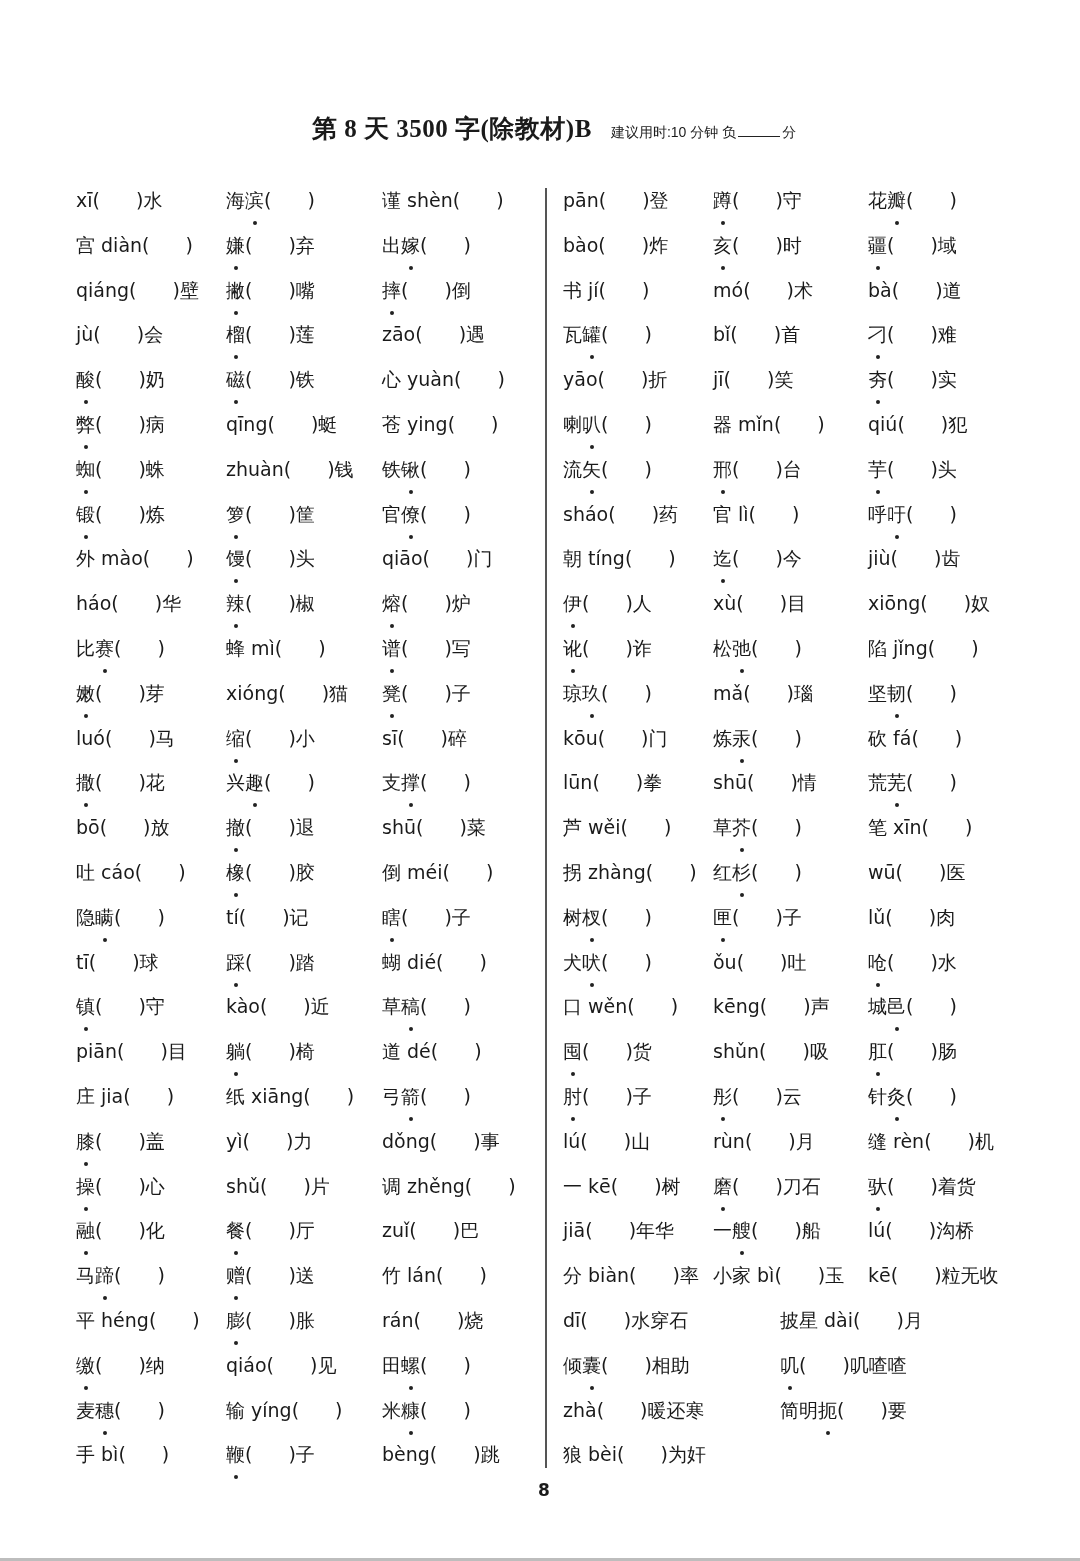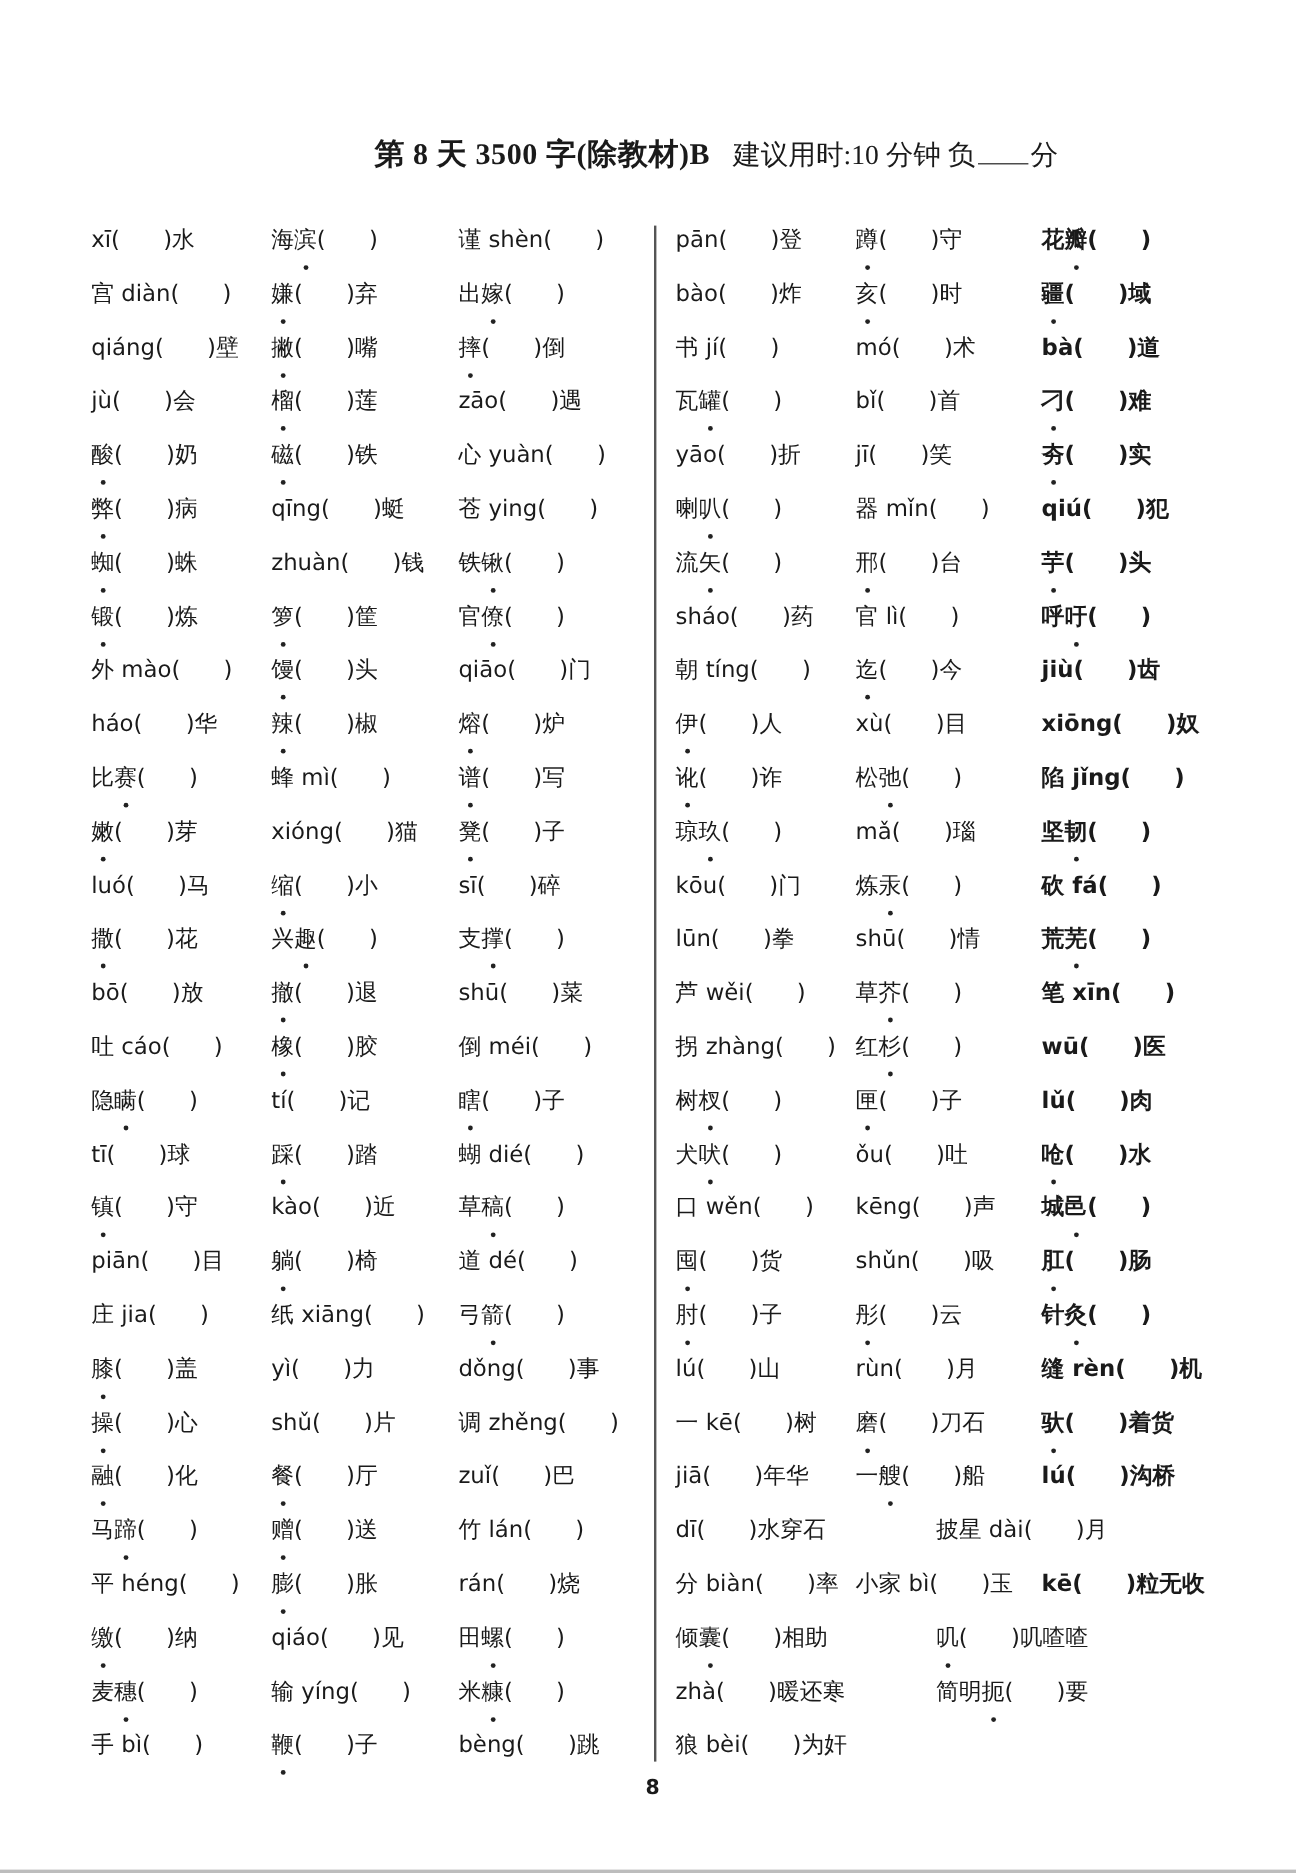--- a/index.html
+++ b/index.html
@@ -1,29 +1,29 @@
 <!DOCTYPE html>
 <html><head>
 <meta charset="utf-8">
 <style>
   html, body { margin:0; padding:0; background:#ffffff; }
   body { width:1080px; height:1561px; position:relative; overflow:hidden;
          font-family:"DejaVu Sans","Liberation Sans",sans-serif; color:#1a1a1a; }
   .title { position:absolute; left:312px; top:112px; height:50px; white-space:nowrap; }
   .title .main { font-family:"Liberation Serif","DejaVu Serif",serif; font-weight:bold; font-size:25px; letter-spacing:0.5px; }
-  .title .sub { font-family:Liberation Serif, serif; font-size:23px; margin-left:14px; }
+  .title .sub { font-family:Liberation Sans, sans-serif; font-size:14px; margin-left:14px; }
   .title .blank { display:inline-block; width:42px; border-bottom:1.5px solid #222; margin:0 2px; height:16px; }
   .col { position:absolute; top:178px; }
   .col.left { left:76px; width:450px; }
   .col.right { left:563px; width:470px; }
   .divider { position:absolute; left:545px; top:188px; width:1.5px; height:1280px; background:#555; }
   .row { height:44.8px; display:flex; align-items:center; position:relative; }
   .cell { position:absolute; top:0; height:44.8px; line-height:44px; font-size:19px; white-space:nowrap; }
   .c0 { left:0; } .c1 { left:150px; } .c2 { left:306px; }
-  .right .c1 { left:150px; } .right .c2 { left:305px;font-weight:bold; }
+  .right .c1 { left:150px; } .right .c2 { left:305px; }
   .right .idiom .c0 { left:0; } .right .idiom .c1 { left:217px; }
   .dotwrap { position:relative; display:inline-block; }
   .dotwrap::after { content:""; position:absolute; left:50%; bottom:-3px; width:4px; height:4px; margin-left:-2px; border-radius:50%; background:#222; }
   .gap { display:inline-block; width:36px; }
   .pagenum { position:absolute; left:538px; top:1480px; font-weight:bold; font-size:17px; font-family:"DejaVu Sans",sans-serif; }
   .bottom-bar { position:absolute; left:0; bottom:0; width:1080px; height:3px; background:#bdbdbd; }
 </style>
 </head>
 <body>
 
@@ -294,28 +294,28 @@
     <div class="row">
       <div class="cell c0"><span>一 kē</span><span>(</span><span class="gap"></span><span>)</span><span>树</span></div>
       <div class="cell c1"><span class="dotwrap">磨</span><span>(</span><span class="gap"></span><span>)</span><span>刀石</span></div>
       <div class="cell c2"><span class="dotwrap">驮</span><span>(</span><span class="gap"></span><span>)</span><span>着货</span></div>
     </div>
     <div class="row">
       <div class="cell c0"><span>jiā</span><span>(</span><span class="gap"></span><span>)</span><span>年华</span></div>
       <div class="cell c1"><span>一</span><span class="dotwrap">艘</span><span>(</span><span class="gap"></span><span>)</span><span>船</span></div>
       <div class="cell c2"><span>lú</span><span>(</span><span class="gap"></span><span>)</span><span>沟桥</span></div>
     </div>
+    <div class="row">
+      <div class="cell c0"><span>分 biàn</span><span>(</span><span class="gap"></span><span>)</span><span>率</span></div>
+      <div class="cell c1"><span>小家 bì</span><span>(</span><span class="gap"></span><span>)</span><span>玉</span></div>
+      <div class="cell c2"><span>kē</span><span>(</span><span class="gap"></span><span>)</span><span>粒无收</span></div>
+    </div>
     <div class="row idiom">
       <div class="cell c0"><span>dī</span><span>(</span><span class="gap"></span><span>)</span><span>水穿石</span></div>
       <div class="cell c1"><span>披星 dài</span><span>(</span><span class="gap"></span><span>)</span><span>月</span></div>
-    </div>
-    <div class="row">
-      <div class="cell c0"><span>分 biàn</span><span>(</span><span class="gap"></span><span>)</span><span>率</span></div>
-      <div class="cell c1"><span>小家 bì</span><span>(</span><span class="gap"></span><span>)</span><span>玉</span></div>
-      <div class="cell c2"><span>kē</span><span>(</span><span class="gap"></span><span>)</span><span>粒无收</span></div>
     </div>
     <div class="row idiom">
       <div class="cell c0"><span>倾</span><span class="dotwrap">囊</span><span>(</span><span class="gap"></span><span>)</span><span>相助</span></div>
       <div class="cell c1"><span class="dotwrap">叽</span><span>(</span><span class="gap"></span><span>)</span><span>叽喳喳</span></div>
     </div>
     <div class="row idiom">
       <div class="cell c0"><span>zhà</span><span>(</span><span class="gap"></span><span>)</span><span>暖还寒</span></div>
       <div class="cell c1"><span>简明</span><span class="dotwrap">扼</span><span>(</span><span class="gap"></span><span>)</span><span>要</span></div>
     </div>
     <div class="row idiom">

